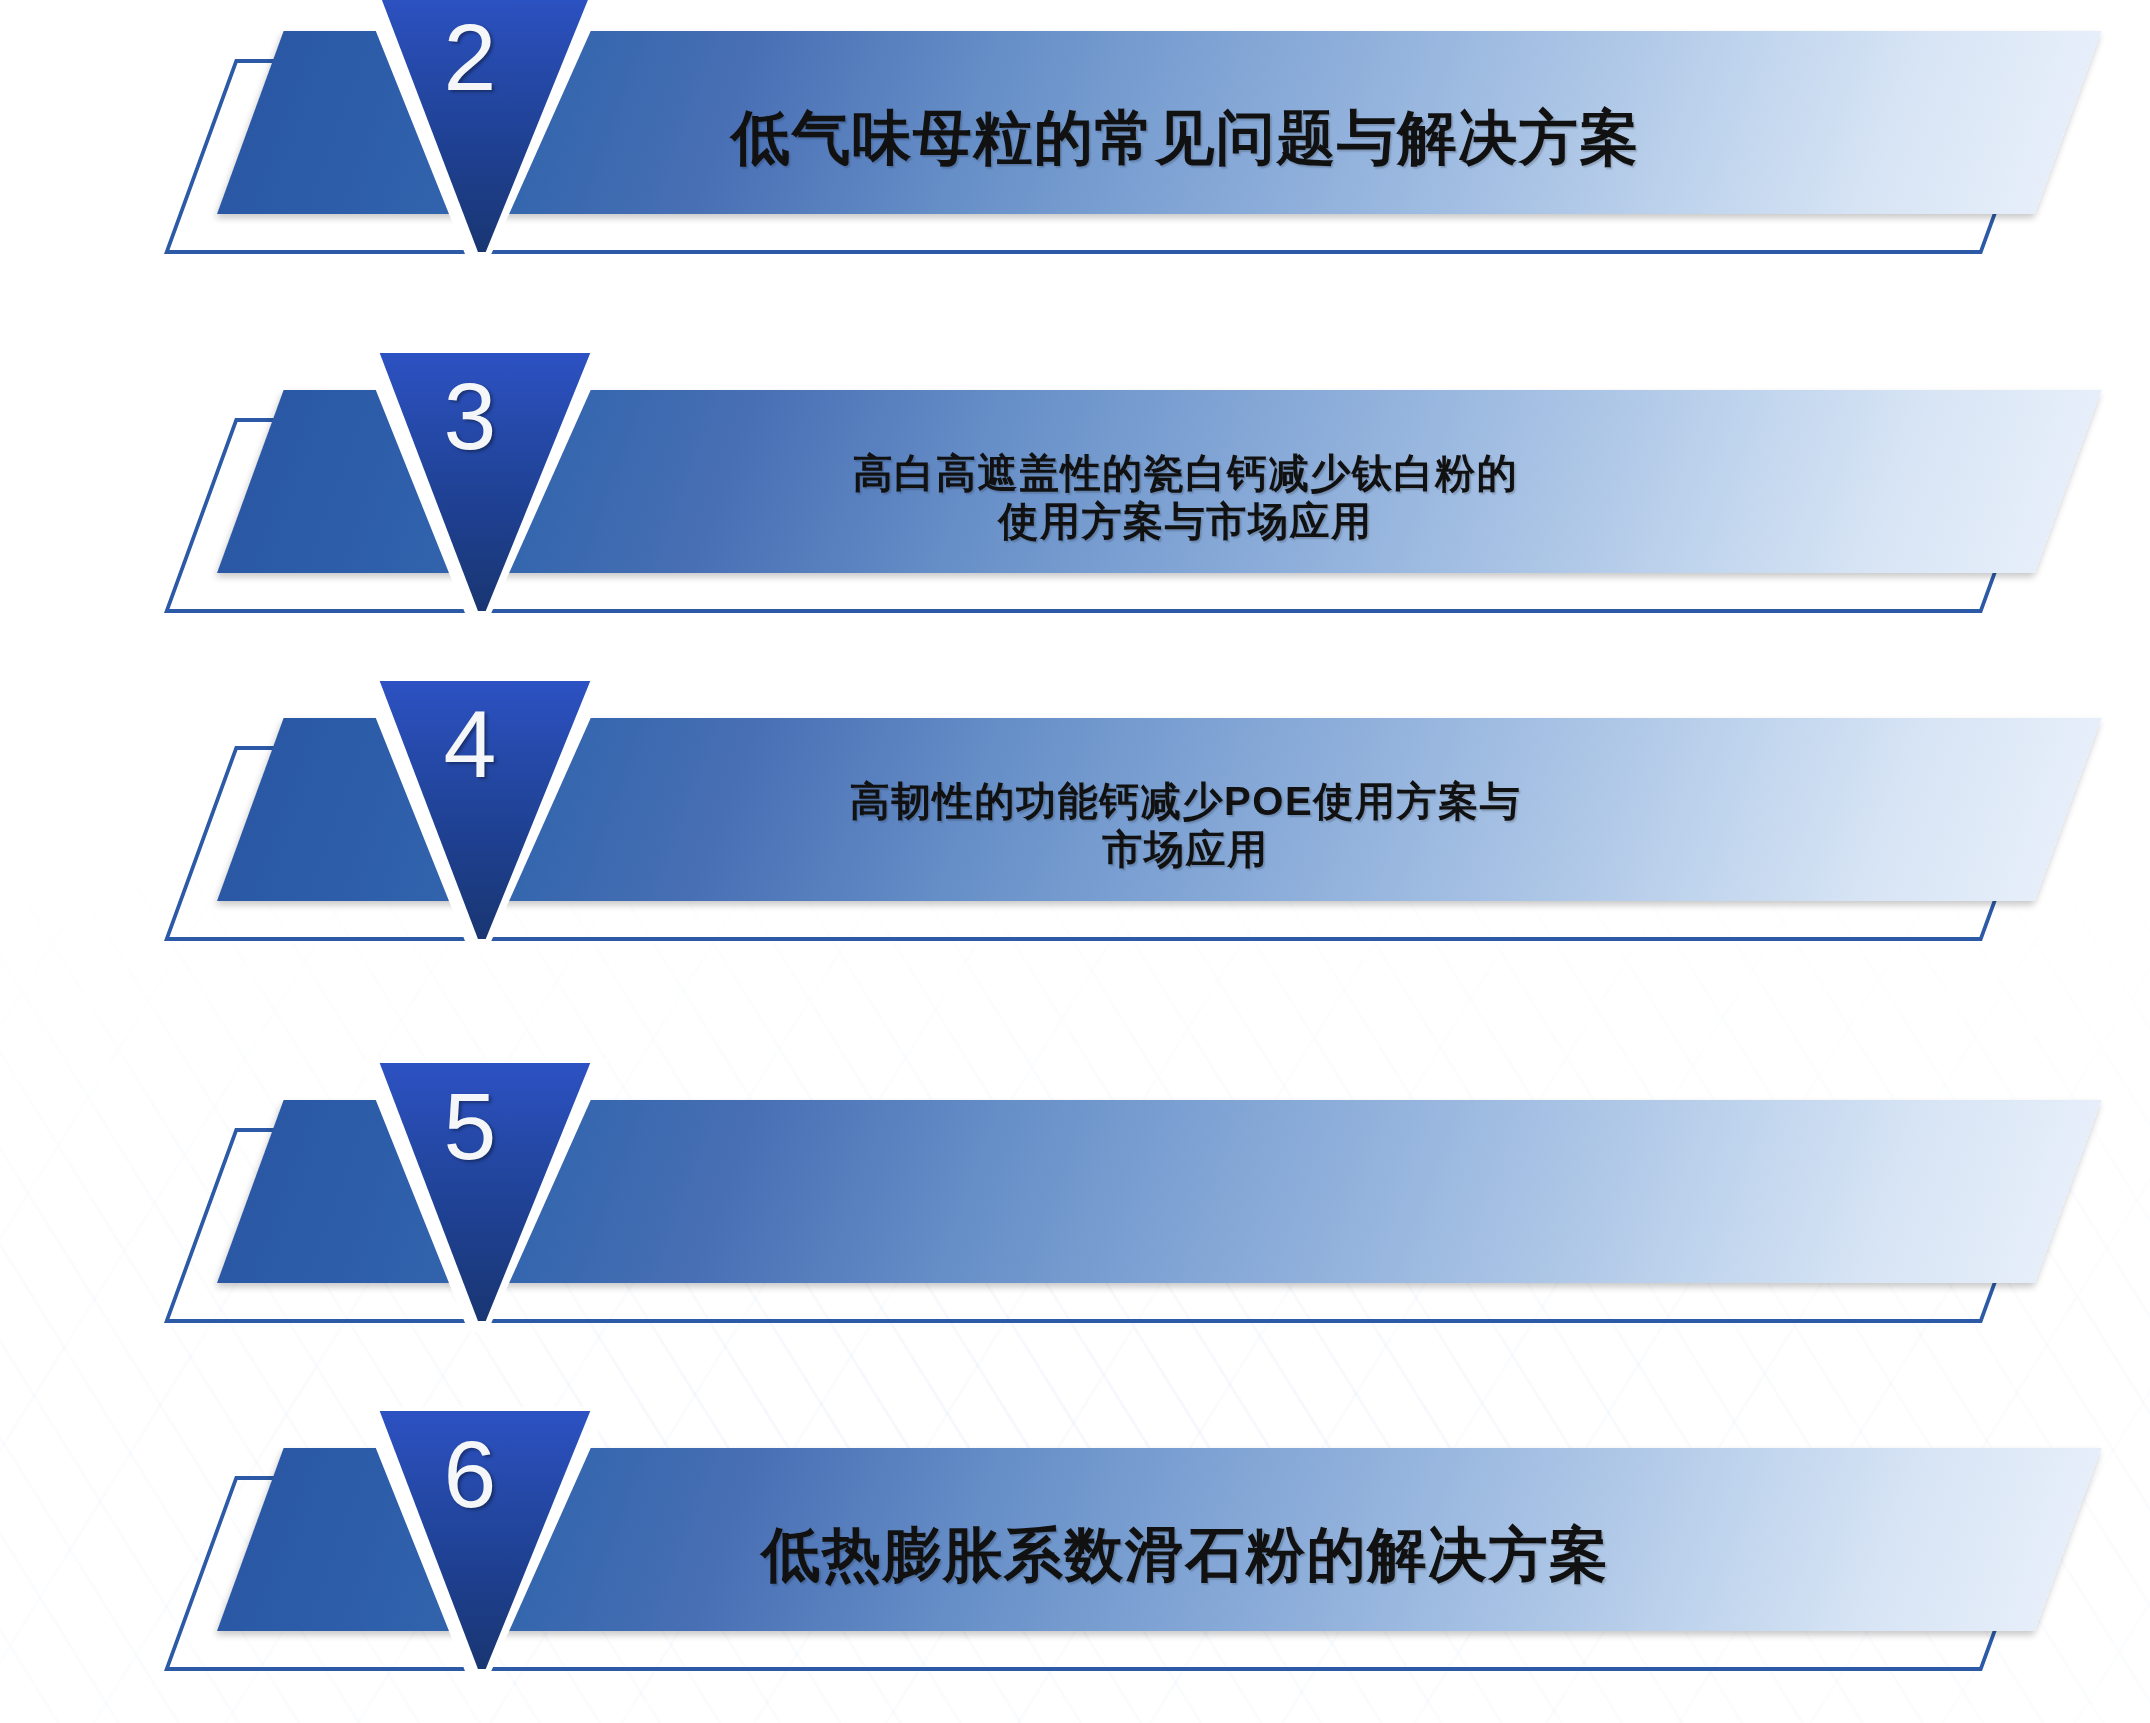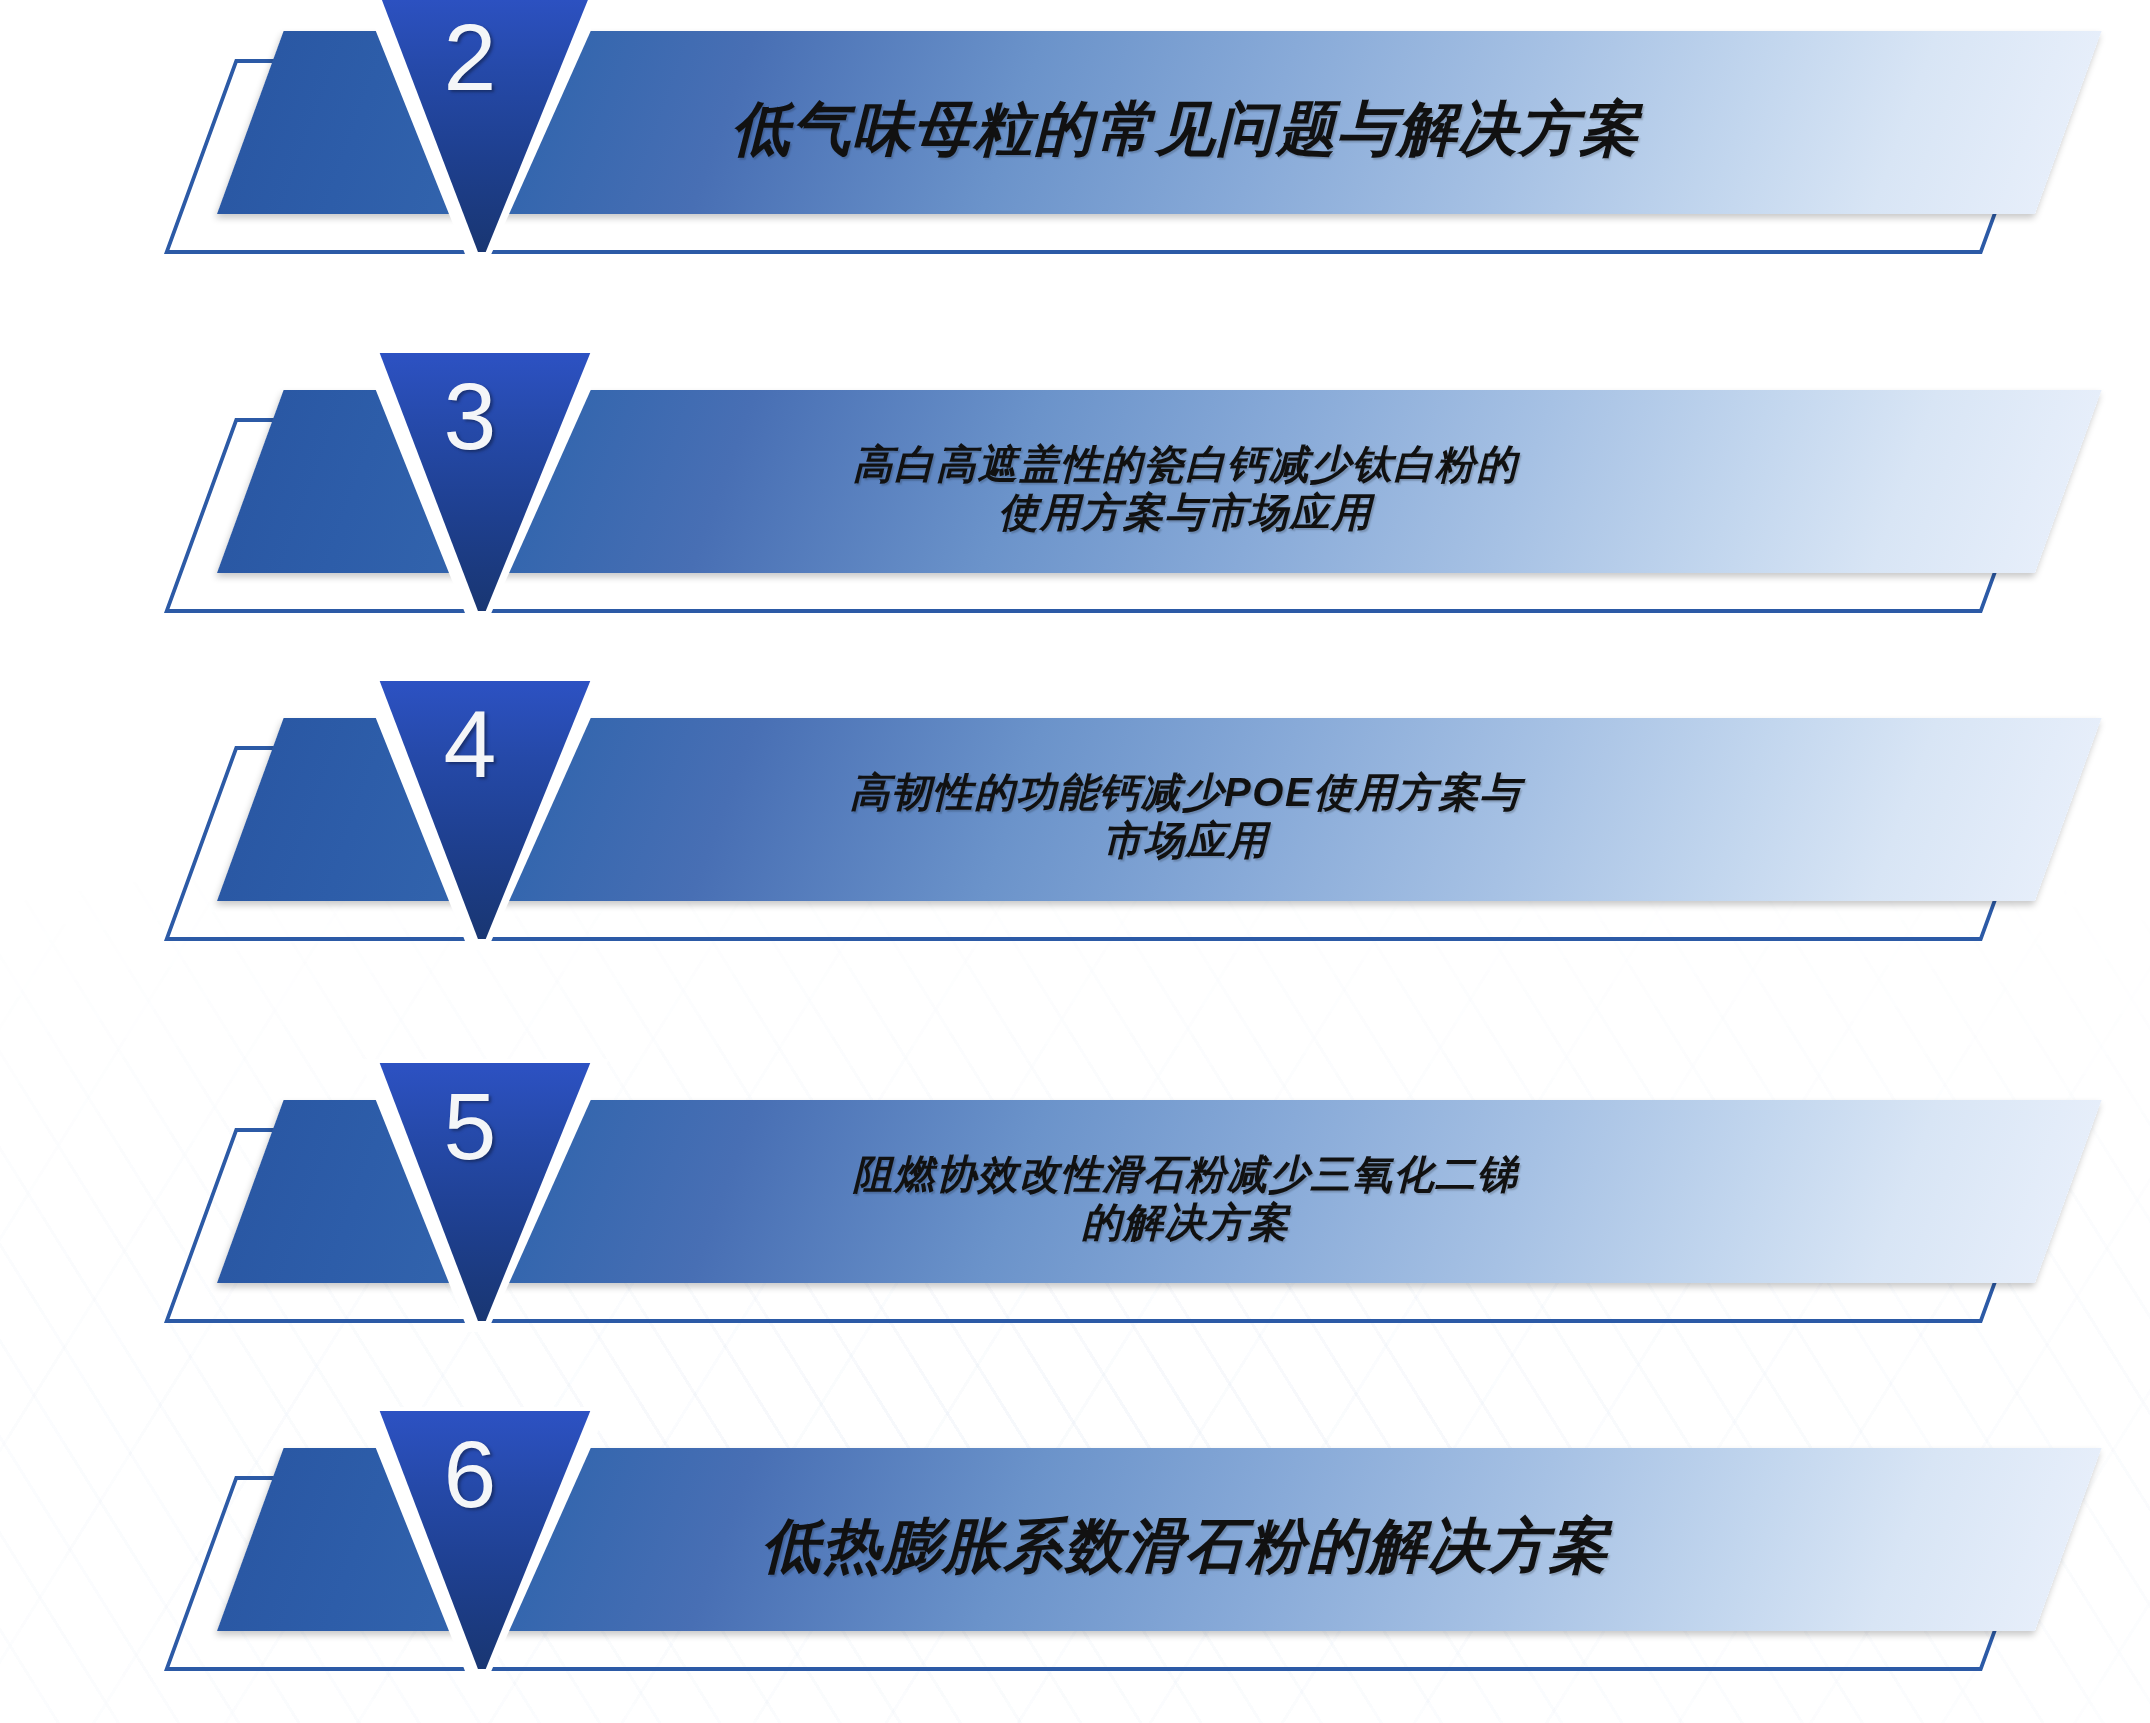--- a/index.html
+++ b/index.html
@@ -111,37 +111,36 @@
     font-weight:400;
     letter-spacing:0;
     text-shadow:2.3px 2.3px 3.1px rgba(0,0,0,.35);
     padding-left:34px;
     box-sizing:border-box;
   }
 
   
   .title{
     position:absolute;
-    top:7px;
+    top:16px;
     height:183px;
     left:577px;
     width:1217px;
     display:flex;
     align-items:center;
     justify-content:center;
     text-align:center;
     color:#111111;
     font-weight:bold;
     font-size:59px;
     line-height:1.18;
     letter-spacing:1.6px;
     text-shadow:1.6px 1.6px 1.6px rgba(0,0,0,.18);
     pointer-events:none;
     white-space:pre-line;
-    font-style:italic;
   }
   .title.two-line{ font-size:40px; }
 </style>
 </head>
 <body>
 
 <div id="bg-texture"></div>
 
 <div class="row" style="top:31px;">
   <div class="outline-bar"></div>
@@ -187,22 +186,20 @@
 <div class="row" style="top:1100px;">
   <div class="outline-bar"></div>
   <div class="bar">
       <div class="bar-inner"></div>
     </div>
   <div class="badge">
     <div class="wedge-white"></div>
     <div class="wedge-blue"></div>
     <div class="num">5</div>
   </div>
-  <div class="title two-line">阻燃协效改性滑石粉减少三氧化二锑
-的解决方案</div>
 </div>
 
 <div class="row" style="top:1448px;">
   <div class="outline-bar"></div>
   <div class="bar">
       <div class="bar-inner"></div>
     </div>
   <div class="badge">
     <div class="wedge-white"></div>
     <div class="wedge-blue"></div>

